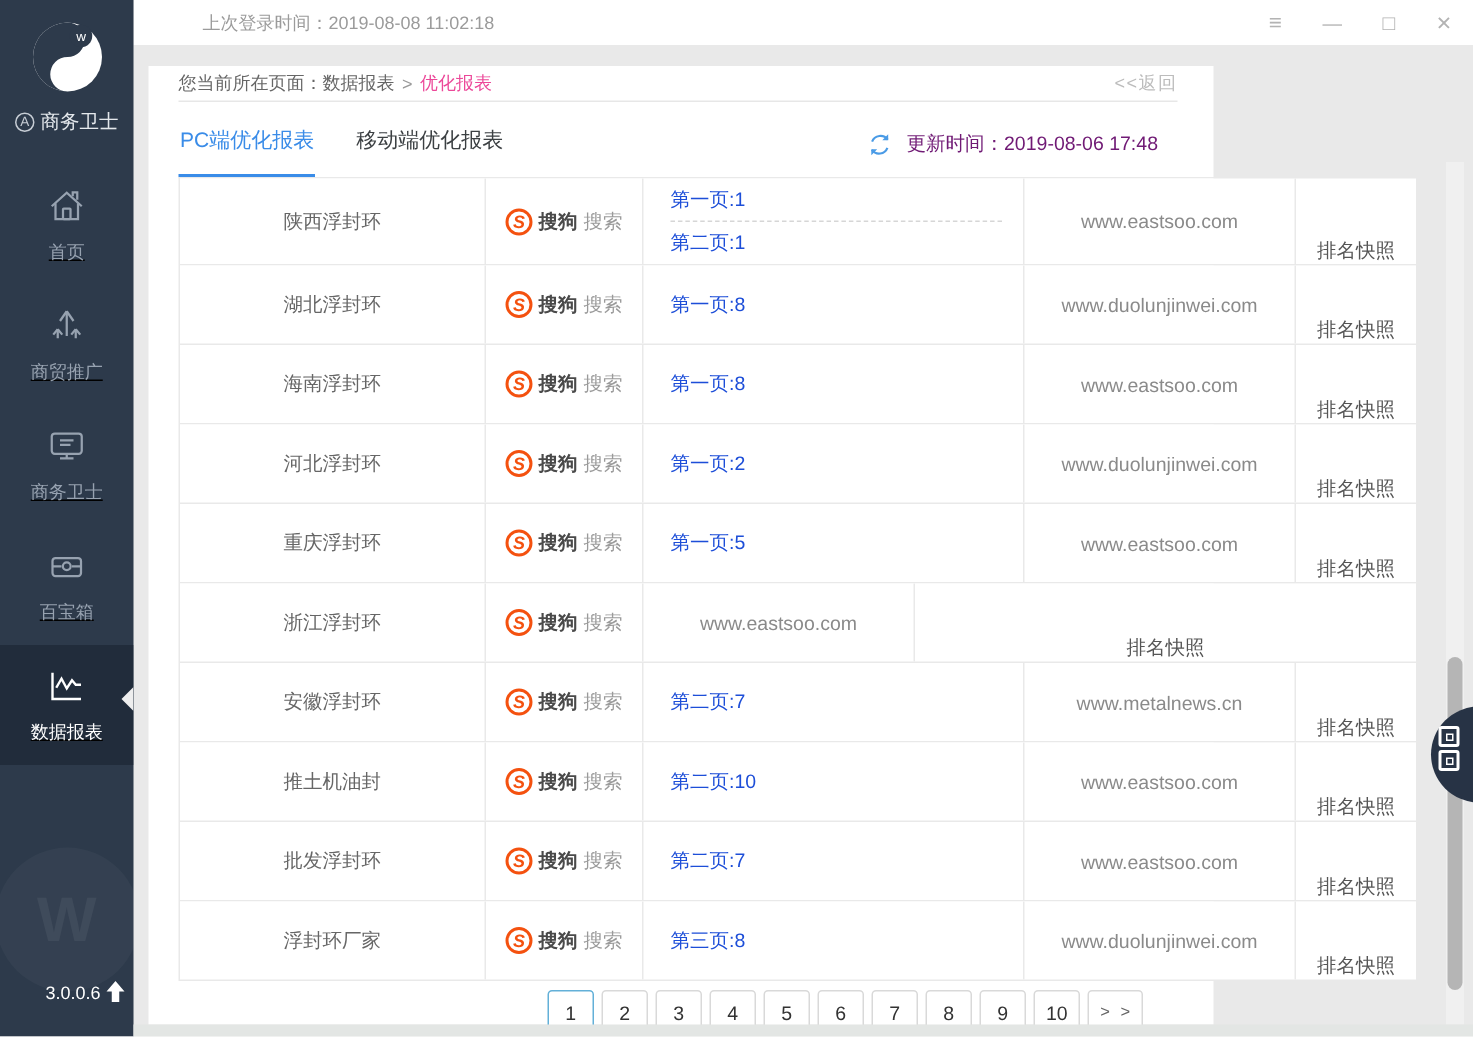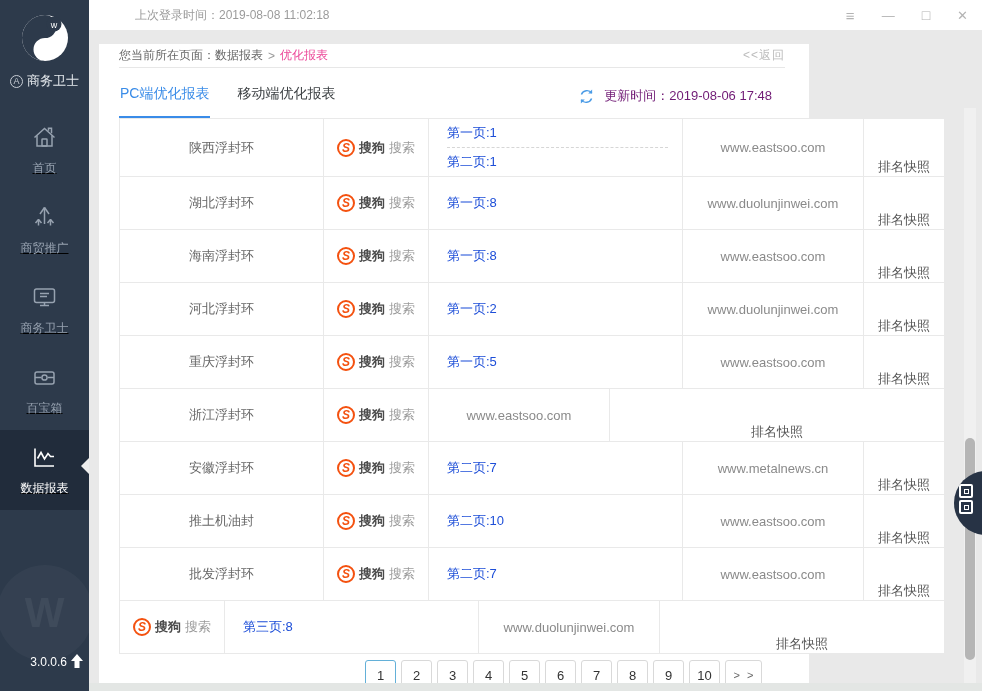--- a/index.html
+++ b/index.html
@@ -355,20 +355,21 @@
         </div>
         <div class="tcell c-page">
           <div class="pline">第二页:7</div>
         </div>
         <div class="tcell c-site">www.eastsoo.com</div>
         <div class="tcell c-snap">
           <span class="snap-link">排名快照</span>
         </div>
       </div>
       <div class="trow">
+        <div class="tcell c-kw">浮封环厂家</div>
         <div class="tcell c-eng">
           <span class="sogou-badge">S</span>
           <span class="eng-b">搜狗</span>
           <span class="eng-l">搜索</span>
         </div>
         <div class="tcell c-page">
           <div class="pline">第三页:8</div>
         </div>
         <div class="tcell c-site">www.duolunjinwei.com</div>
         <div class="tcell c-snap">

